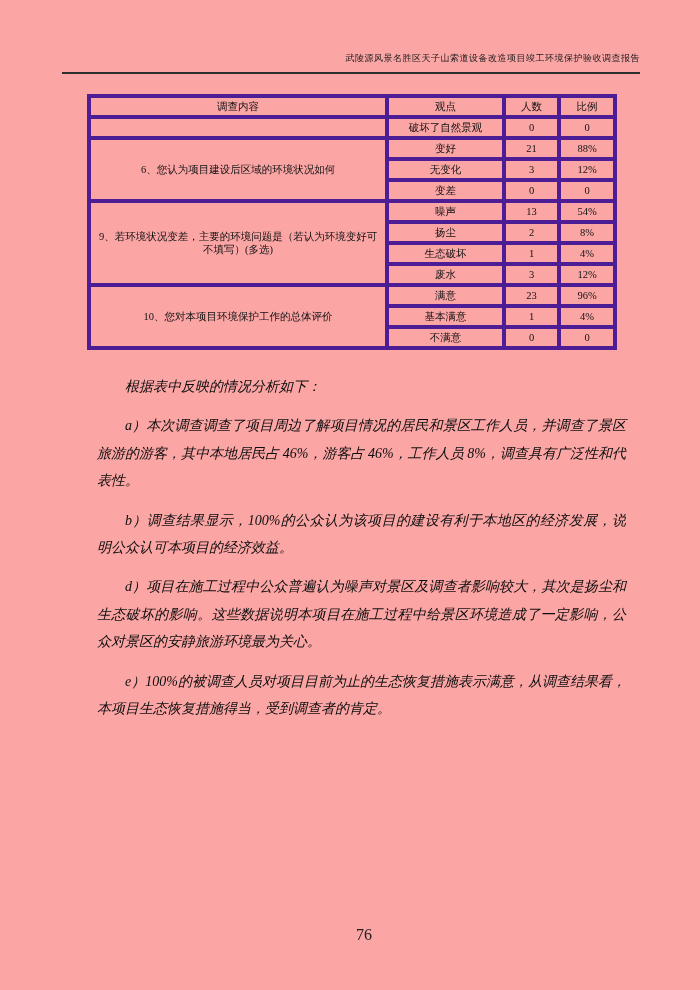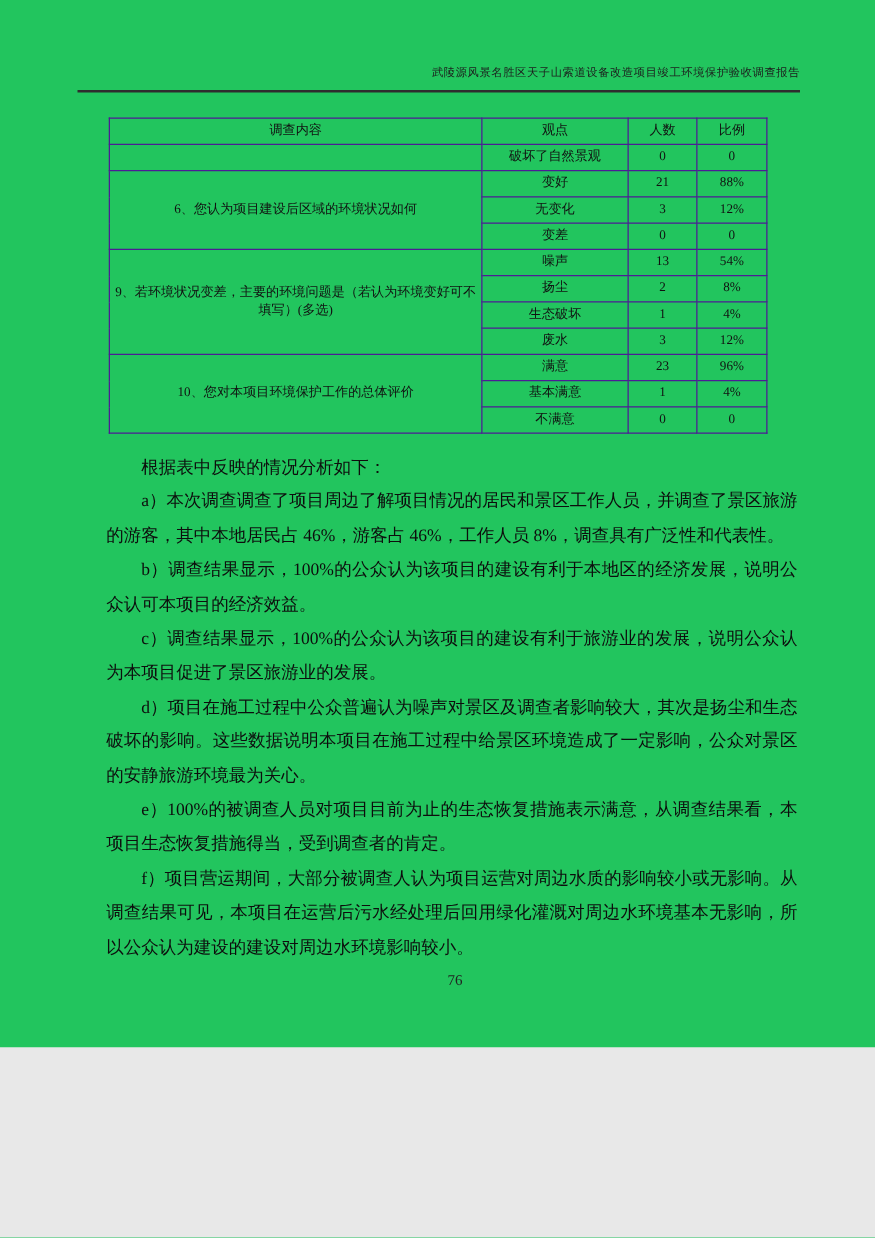--- a/index.html
+++ b/index.html
@@ -1,21 +1,21 @@
 <!DOCTYPE html>
 <html><head>
 <meta charset="utf-8">
 <style>
   * { margin:0; padding:0; box-sizing:border-box; }
   html,body { background:#e8e8e8; }
   .page {
     position:relative;
-    width:700px; height:838px;
+    width:700px; height:990px;
     margin:0 auto;
-    background:#22c55e;
+    background:#fca5a5;
     font-family:"Liberation Serif","DejaVu Serif",serif;
     color:#111;
     overflow:hidden;
   }
   
   .running-head {
     position:absolute; top:52px; left:62px; right:60px;
     text-align:right;
     font-size:9px; letter-spacing:0.5px; color:#1c1c1c;
     padding-bottom:7px;
@@ -26,43 +26,43 @@
     position:absolute; top:94px; left:87px;
     border-collapse:collapse;
     table-layout:fixed;
     font-size:10.5px; color:#111;
   }
   .survey-table col.c-question { width:298px; }
   .survey-table col.c-opinion  { width:117px; }
   .survey-table col.c-count    { width:55px;  }
   .survey-table col.c-ratio    { width:56px;  }
   .survey-table th, .survey-table td {
-    border:1px solid #4c1d95;
+    border:4px solid #4c1d95;
     height:21px;
     text-align:center; vertical-align:middle;
     font-weight:normal;
     padding:0 3px;
     line-height:1.25;
   }
   .survey-table { border:1.5px solid #2e2e2e; }
   .survey-table th { font-size:10.5px; }
   .survey-table td.q-cell { font-size:10.5px; }
   
   .analysis {
     position:absolute; top:361px; left:85px; width:553px;
     font-size:14px; line-height:27.4px;
     text-align:justify;
     color:#0d0d0d;
   }
-  .analysis p { text-indent:2em; margin:0; }
+  .analysis p { text-indent:2em; margin:12px;font-style:italic; }
   
   .page-footer {
     position:absolute; bottom:46px; left:0; right:0;
     text-align:center;
-    font-size:12px; color:#222;margin-left:28px;
+    font-size:16px; color:#222;margin-left:28px;
   }
 </style>
 </head>
 <body>
 
 <div class="page">
 
   <div class="running-head">武陵源风景名胜区天子山索道设备改造项目竣工环境保护验收调查报告</div>
 
   <table class="survey-table">
@@ -141,21 +141,19 @@
           <td>0</td>
         </tr>
       </tbody>
   </table>
 
   <div class="analysis">
     <p>根据表中反映的情况分析如下：</p>
 
   <p>a）本次调查调查了项目周边了解项目情况的居民和景区工作人员，并调查了景区旅游的游客，其中本地居民占 46%，游客占 46%，工作人员 8%，调查具有广泛性和代表性。</p>
       <p>b）调查结果显示，100%的公众认为该项目的建设有利于本地区的经济发展，说明公众认可本项目的经济效益。</p>
-      <p>c）调查结果显示，100%的公众认为该项目的建设有利于旅游业的发展，说明公众认为本项目促进了景区旅游业的发展。</p>
       <p>d）项目在施工过程中公众普遍认为噪声对景区及调查者影响较大，其次是扬尘和生态破坏的影响。这些数据说明本项目在施工过程中给景区环境造成了一定影响，公众对景区的安静旅游环境最为关心。</p>
       <p>e）100%的被调查人员对项目目前为止的生态恢复措施表示满意，从调查结果看，本项目生态恢复措施得当，受到调查者的肯定。</p>
-      <p>f）项目营运期间，大部分被调查人认为项目运营对周边水质的影响较小或无影响。从调查结果可见，本项目在运营后污水经处理后回用绿化灌溉对周边水环境基本无影响，所以公众认为建设的建设对周边水环境影响较小。</p>
     </div>
 
   <div class="page-footer">76</div>
 
 </div>
 
 </body></html>

